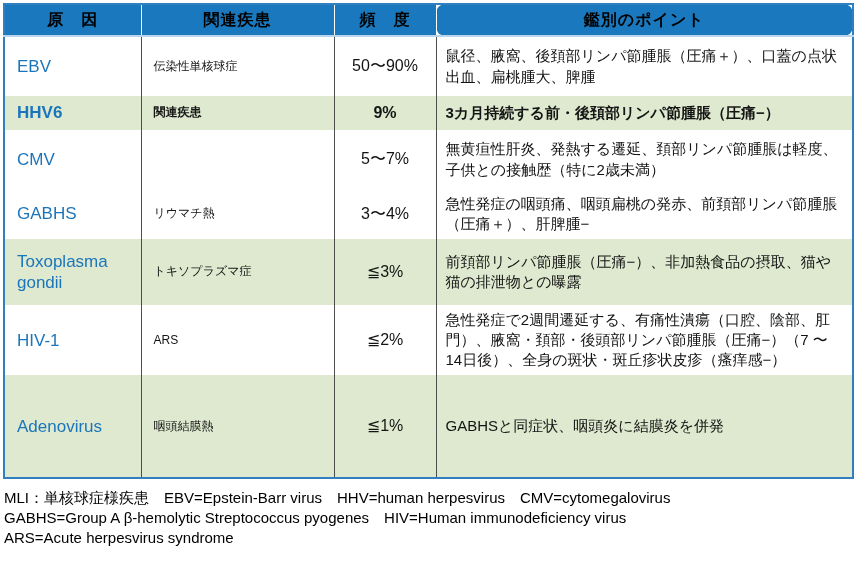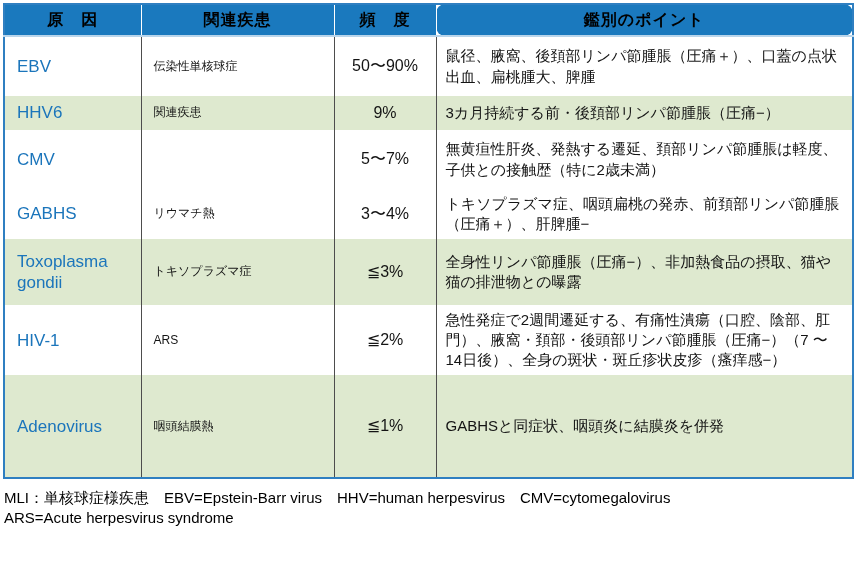--- a/index.html
+++ b/index.html
@@ -70,21 +70,21 @@
     font-size:16px;
   }
   td.points{
     font-size:15px;
     line-height:1.34;
     padding:5px 8px 5px 9px;
   }
 
   
   tbody tr:nth-child(1){height:60px;}
-  tbody tr:nth-child(2){height:34px;}
+  tbody tr:nth-child(2){height:34px;font-weight:bold;}
   tbody tr:nth-child(3){height:59px;border-radius:8px;}
   tbody tr:nth-child(4){height:35px;}
   tbody tr:nth-child(5){height:66px;margin-left:28px;}
   tbody tr:nth-child(6){height:62px;}
   tbody tr:nth-child(7){height:103px;}
   tbody tr:nth-child(8){height:48px;}
 
   .footer{
     margin:9px 0 0 4px;
     font-size:15px;
@@ -129,41 +129,42 @@
         <tr class="white">
           <td class="cause">CMV</td>
           <td class="disease"></td>
           <td class="freq">5〜7%</td>
           <td class="points">無黄疸性肝炎、発熱する遷延、頚部リンパ節腫脹は軽度、子供との接触歴（特に2歳未満）</td>
         </tr>
         <tr class="white">
           <td class="cause">GABHS</td>
           <td class="disease">リウマチ熱</td>
           <td class="freq">3〜4%</td>
-          <td class="points">トキソプラズマ症、咽頭扁桃の発赤、前頚部リンパ節腫脹（圧痛＋）、肝脾腫−</td>
+          <td class="points">急性発症の咽頭痛、咽頭扁桃の発赤、前頚部リンパ節腫脹（圧痛＋）、肝脾腫−</td>
         </tr>
         <tr class="green">
           <td class="cause">Toxoplasma gondii</td>
           <td class="disease">トキソプラズマ症</td>
           <td class="freq">≦3%</td>
-          <td class="points">全身性リンパ節腫脹（圧痛−）、非加熱食品の摂取、猫や猫の排泄物との曝露</td>
+          <td class="points">前頚部リンパ節腫脹（圧痛−）、非加熱食品の摂取、猫や猫の排泄物との曝露</td>
         </tr>
         <tr class="white">
           <td class="cause">HIV-1</td>
           <td class="disease">ARS</td>
           <td class="freq">≦2%</td>
           <td class="points">急性発症で2週間遷延する、有痛性潰瘍（口腔、陰部、肛門）、腋窩・頚部・後頭部リンパ節腫脹（圧痛−）（7 〜 14日後）、全身の斑状・斑丘疹状皮疹（瘙痒感−）</td>
         </tr>
         <tr class="green">
           <td class="cause">Adenovirus</td>
           <td class="disease">咽頭結膜熱</td>
           <td class="freq">≦1%</td>
           <td class="points">GABHSと同症状、咽頭炎に結膜炎を併発</td>
         </tr>
       </tbody>
   </table>
 
   <div class="footer">
     <div>MLI：単核球症様疾患　EBV=Epstein-Barr virus　HHV=human herpesvirus　CMV=cytomegalovirus</div>
+    <div>GABHS=Group A β-hemolytic Streptococcus pyogenes　HIV=Human immunodeficiency virus</div>
     <div>ARS=Acute herpesvirus syndrome</div>
   </div>
 
 </div>
 
 </body></html>

